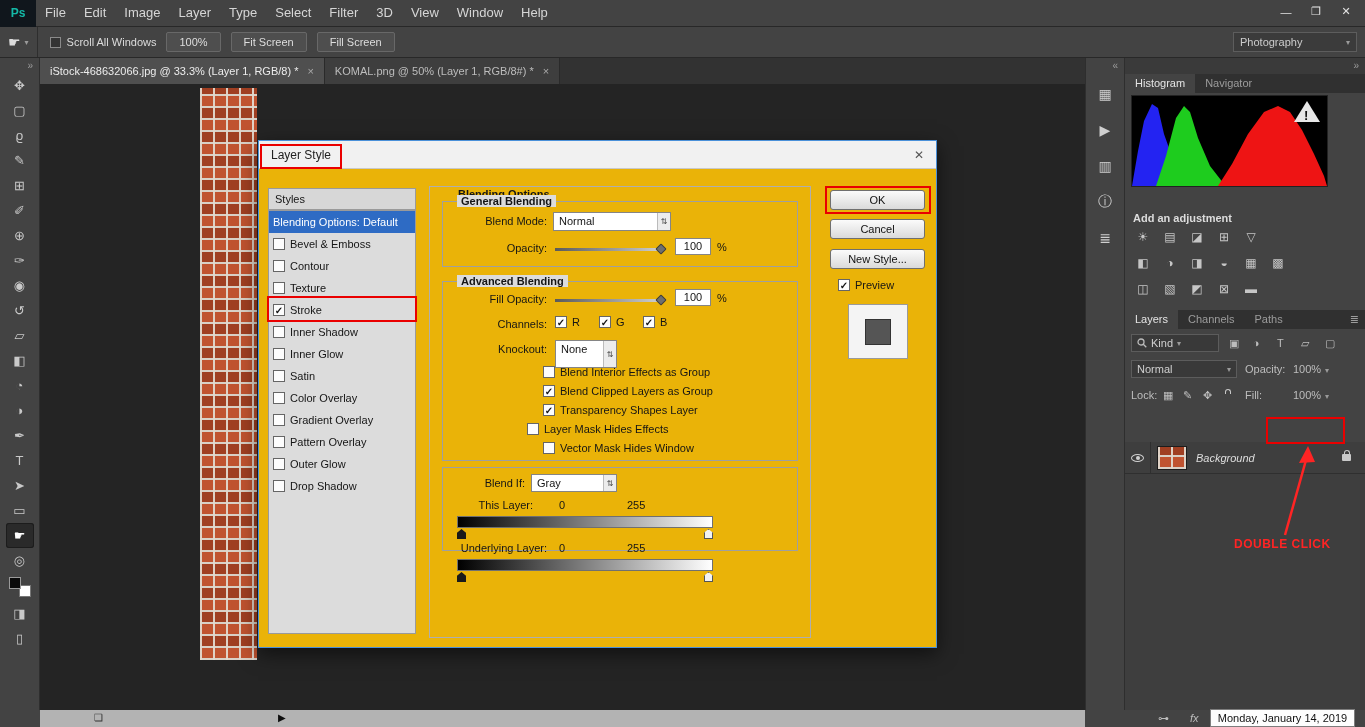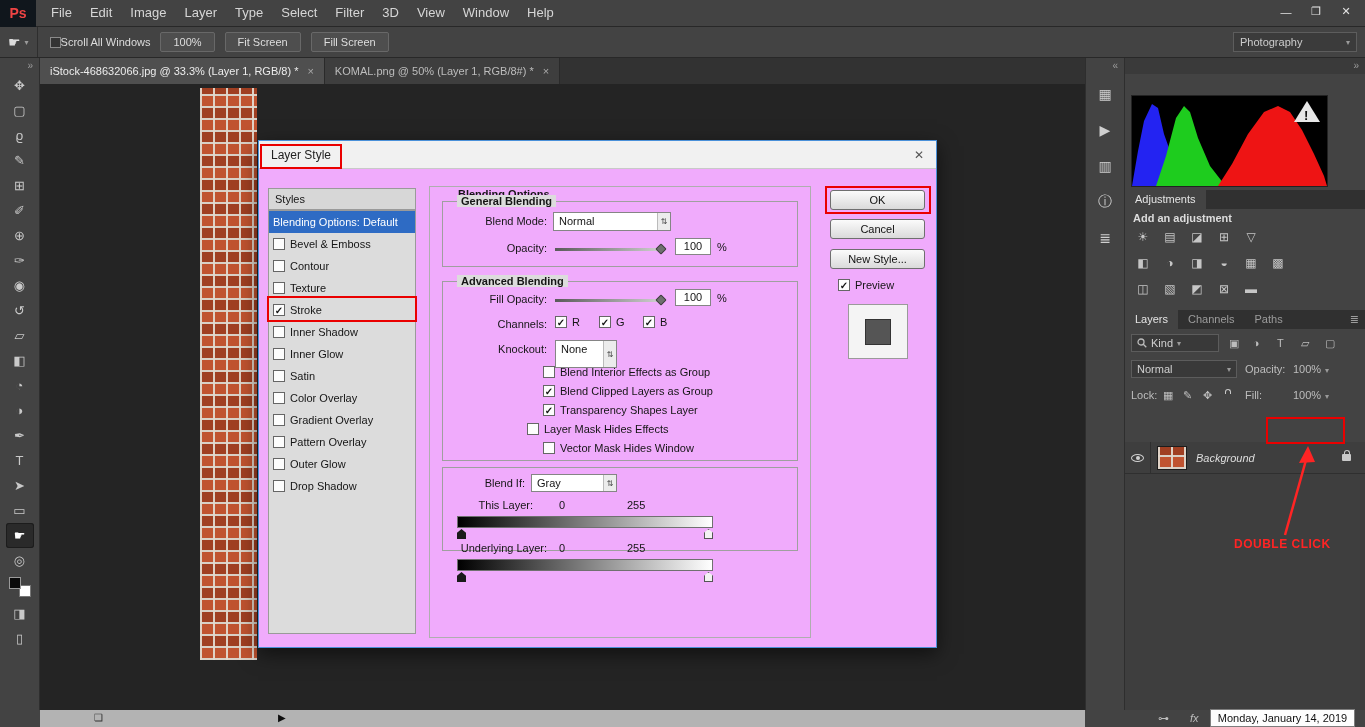--- a/index.html
+++ b/index.html
@@ -1,21 +1,21 @@
 <!DOCTYPE html>
 <html><head>
 <meta charset="utf-8">
 <style>
   *{box-sizing:border-box;margin:0;padding:0}
   html,body{width:1365px;height:727px}
   body{position:relative;background:#242424;font-family:"Liberation Sans",sans-serif;overflow:hidden}
   .abs{position:absolute}
   
   .menubar{left:0;top:0;width:1365px;height:27px;background:#434343;border-bottom:1px solid #282828;display:flex;align-items:center;color:#d6d6d6;font-size:13px}
-  .pslogo{width:36px;height:27px;background:#10161c;color:#ef4444;font-weight:bold;font-size:14px;display:flex;align-items:center;justify-content:center;margin-right:6px}
+  .pslogo{width:36px;height:27px;background:#10161c;color:#14b8a6;font-weight:bold;font-size:12px;display:flex;align-items:center;justify-content:center;}
   .mitems{display:flex}
   .mitems span{padding:0 9px;line-height:26px}
   .winctl{position:absolute;right:4px;top:0;display:flex}
   .winctl span{width:30px;height:23px;display:flex;align-items:center;justify-content:center;font-size:11px;color:#e3e3e3}
   .optbar{left:0;top:27px;width:1365px;height:31px;background:#434343;border-bottom:1px solid #282828;display:flex;align-items:center;color:#dcdcdc;font-size:11px}
   .toolpreset{display:flex;align-items:center;gap:4px;padding:0 8px;border-right:1px solid #2e2e2e;height:100%}
   .cbd{width:11px;height:11px;border:1px solid #8a8a8a;background:#343434;display:inline-block}
   .obtn{height:20px;padding:0 12px;background:#4e4e4e;border:1px solid #686868;border-radius:2px;color:#dedede;display:flex;align-items:center;margin-left:10px}
   .wsel{position:absolute;right:8px;top:5px;width:124px;height:20px;background:#3b3b3b;border:1px solid #5d5d5d;display:flex;align-items:center;justify-content:space-between;padding:0 6px;color:#cdcdcd}
   
@@ -58,21 +58,21 @@
   .checker{position:absolute;right:0;top:0;width:9px;height:100%;background-image:linear-gradient(45deg,#bbb 25%,transparent 25%,transparent 75%,#bbb 75%),linear-gradient(45deg,#bbb 25%,#fff 25%,#fff 75%,#bbb 75%);background-size:6px 6px;background-position:0 0,3px 3px}
   .lname{font-size:11px;color:#efefef;margin-left:9px}
   .lname.it{font-style:italic;color:#dedede}
   .lockico{width:9px;height:7px;background:#c9c9c9;position:relative;border-radius:1px}
   .lockico::before{content:"";position:absolute;top:-4px;left:1.5px;width:4px;height:4px;border:1px solid #c9c9c9;border-bottom:none;border-radius:3px 3px 0 0}
   
   .sbar{left:0;top:710px;width:1365px;height:17px;background:#434343}
   .sbar-doc{position:absolute;left:40px;top:0;width:1045px;height:17px;background:#b3b3b3}
   .datebox{position:absolute;left:1210px;top:-1px;width:145px;height:18px;background:#fdfdfd;border:1px solid #7d7d7d;font-size:11px;color:#111;display:flex;align-items:center;justify-content:center;z-index:55}
   
-  .dialog{left:258px;top:140px;width:679px;height:508px;background:#f0abfc;border:1px solid #4a90d9;box-shadow:0 6px 18px rgba(0,0,0,.55);z-index:40;font-size:11px;color:#151515}
+  .dialog{left:258px;top:140px;width:679px;height:508px;background:#eab308;border:1px solid #4a90d9;box-shadow:0 6px 18px rgba(0,0,0,.55);z-index:40;font-size:11px;color:#151515}
   .dtitle{position:absolute;left:0;top:0;width:100%;height:28px;background:#f1f1f1;border-bottom:1px solid #c9c9c9;display:flex;align-items:center;padding:0 12px;font-size:12px;color:#222}
   .dclose{position:absolute;right:12px;top:7px;font-size:12px;color:#555}
   .shead{position:absolute;left:9px;top:47px;width:148px;height:22px;border:1px solid #9a9a9a;background:#d7d7d7;line-height:20px;padding-left:6px}
   .slist{position:absolute;left:9px;top:69px;width:148px;height:424px;border:1px solid #9a9a9a;background:#dcdcdc}
   .sli{height:22px;display:flex;align-items:center;gap:5px;padding-left:4px}
   .sli.sel{background:#2e6bc4;color:#fff;}
   .cb{width:12px;height:12px;background:#fdfdfd;border:1px solid #666;font-weight:bold;font-size:10px;line-height:11px;text-align:center;color:#111;display:inline-block;flex:none}
   .content{position:absolute;left:170px;top:45px;width:382px;height:452px;border:1px solid #aeaeae}
   .ctitle{position:absolute;left:28px;top:1px;font-weight:bold}
   .grp{position:absolute;border:1px solid #9f9f9f}
@@ -121,21 +121,21 @@
     <span>✕</span>
   </div>
 </div>
 
 <div class="abs optbar">
   <div class="toolpreset">
     <span style="font-size:14px">☛</span>
     <span class="caret">▾</span>
   </div>
   <span class="cbd" style="margin-left:12px"></span>
-  <span style="margin-left:0">Scroll All Windows</span>
+  <span style="margin-left:6px">Scroll All Windows</span>
   <div class="obtn">100%</div>
   <div class="obtn">Fit Screen</div>
   <div class="obtn">Fill Screen</div>
   <div class="wsel">
     <span>Photography</span>
     <span class="caret">▾</span>
   </div>
 </div>
 
 <div class="abs toolbar">
@@ -187,35 +187,36 @@
   <span class="pic">▦</span>
   <span class="pic">▶</span>
   <span class="pic">▥</span>
   <span class="pic">ⓘ</span>
   <span class="pic">≣</span>
 </div>
 
 <div class="abs pcol">
   <div class="ptop">»</div>
 
+  <div class="ptabs" style="top:16px">
+    <span class="ptab act">Histogram</span>
+    <span class="ptab">Navigator</span>
+  </div>
   <div class="histbox">
     <svg width="195" height="90" viewBox="0 0 195 90">
       <polygon points="0,90 6,55 12,25 20,8 26,12 32,38 42,66 54,84 64,90" fill="#2323f2"></polygon>
       <polygon points="24,90 34,60 44,22 52,10 58,16 66,42 78,70 92,88 100,90" fill="#1ecc1e"></polygon>
       <polygon points="86,90 100,68 116,38 132,16 146,10 158,16 170,34 182,58 192,80 195,90" fill="#ee1414"></polygon>
       <g>
         <polygon points="175,5 188,26 162,26" fill="#e8e8e8"></polygon>
         <text x="172" y="24" font-size="13" font-weight="bold" fill="#111">!</text>
       </g>
     </svg>
   </div>
 
-  <div class="ptabs" style="top:132px">
-    <span class="ptab act">Adjustments</span>
-  </div>
   <div class="adjtitle" style="top:154px">Add an adjustment</div>
   <div class="adjrow" style="top:171px">
     <span>☀</span>
     <span>▤</span>
     <span>◪</span>
     <span>⊞</span>
     <span>▽</span>
   </div>
   <div class="adjrow" style="top:197px">
     <span>◧</span>

